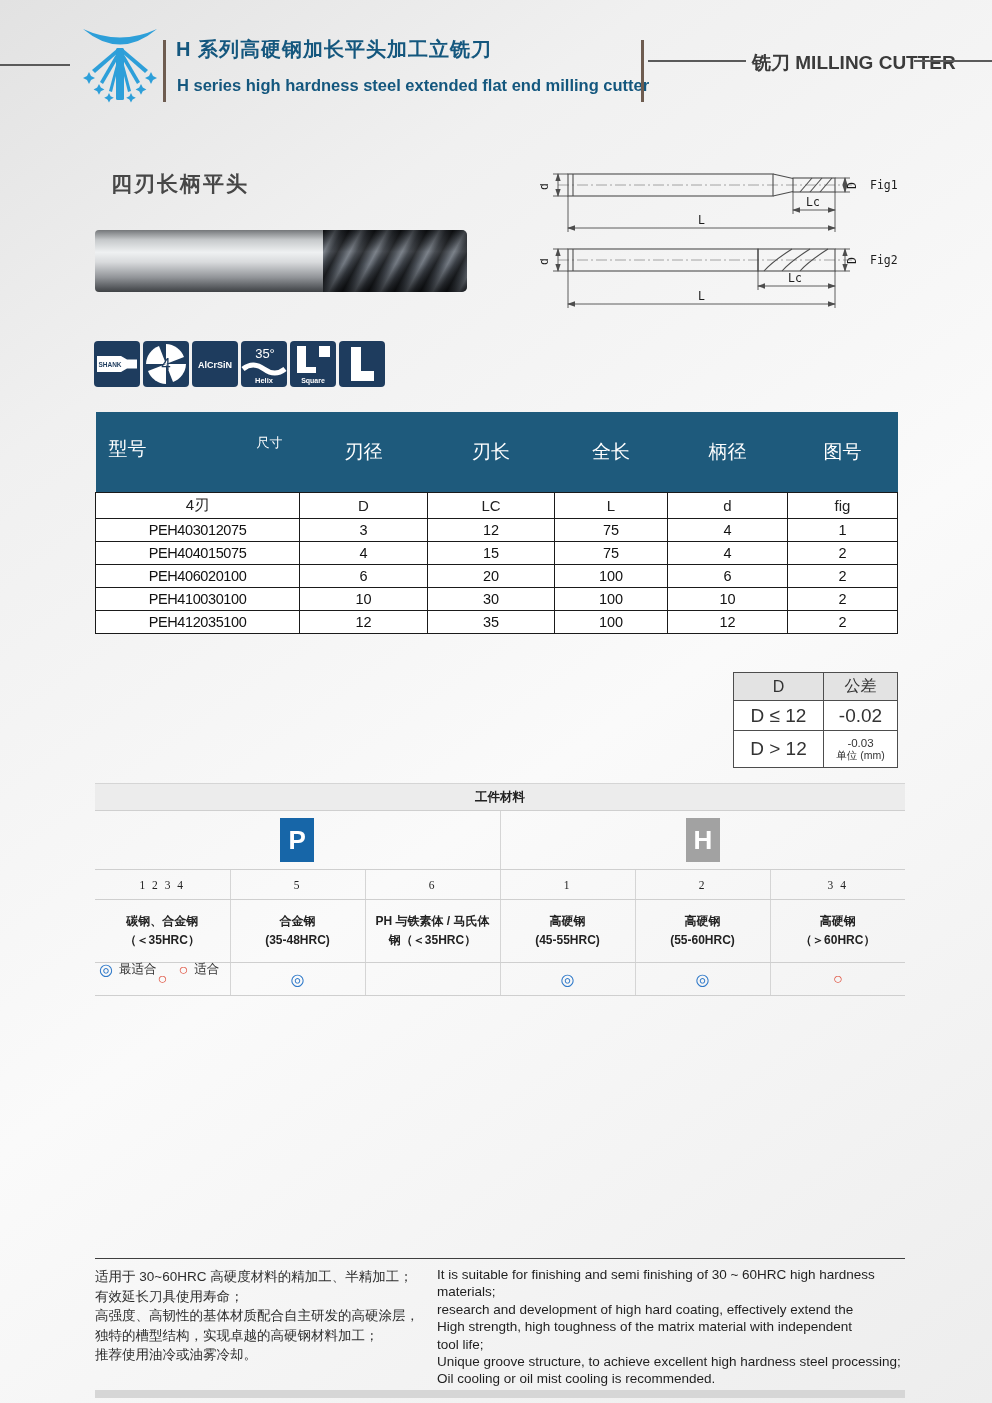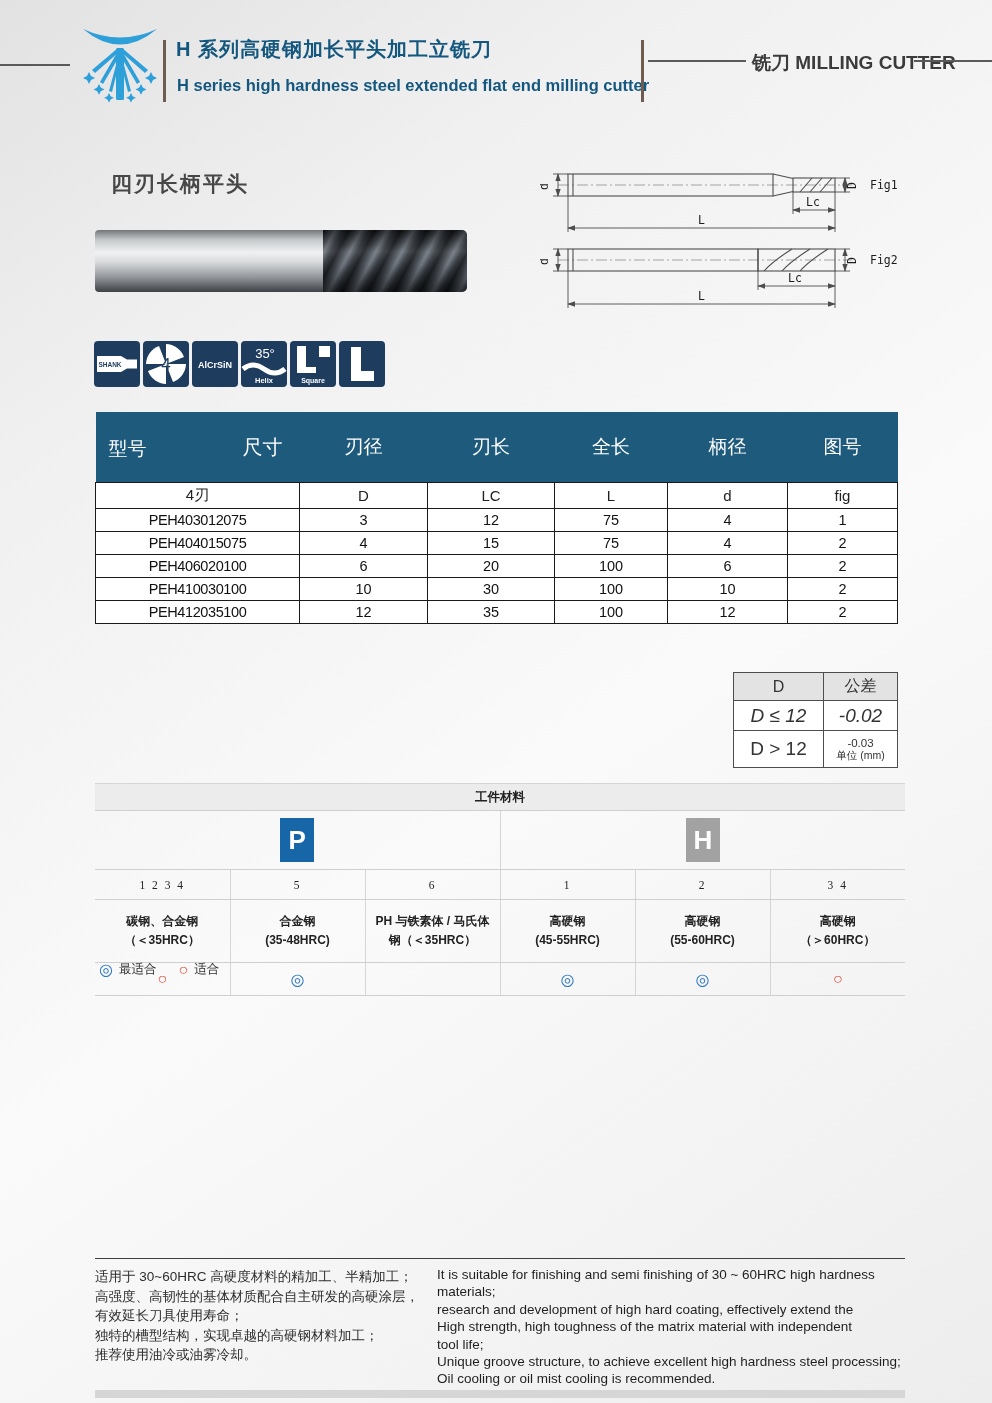--- a/index.html
+++ b/index.html
@@ -35,34 +35,34 @@
   .cl{stroke:#9a9a9a;stroke-width:0.9;stroke-dasharray:11 3 2 3;}
 
   
   .badges{position:absolute;left:94px;top:341px;display:flex;gap:3px;}
   .badge{width:46px;height:46px;}
 
   
   table{border-collapse:collapse;}
   .spec{position:absolute;left:95px;top:412px;width:802px;table-layout:fixed;}
   .spec th,.spec td{padding:0;text-align:center;vertical-align:middle;}
-  .spec thead .teal th{background:#1e5a7c;color:#fff;font-weight:normal;font-size:19px;height:70px;border:none;margin-left:16px;}
+  .spec thead .teal th{background:#1e5a7c;color:#fff;font-weight:normal;font-size:19px;height:80px;border:none;margin-left:16px;}
   .spec .diag{position:relative;
     background:linear-gradient(to top right,#1e5a7c calc(50% - 1px),#fdfdfd calc(50% - 1px),#fdfdfd calc(50% + 1px),#1e5a7c calc(50% + 1px));}
   .spec .diag .lbl-a{position:absolute;left:13px;top:24px;font-size:19px;}
-  .spec .diag .lbl-b{position:absolute;right:17px;top:22px;font-size:20px;}
+  .spec .diag .lbl-b{position:absolute;right:17px;top:22px;font-size:13px;}
   .spec .sub td{height:25px;font-size:15px;border:1px solid #1a1a1a;background:#fff;}
   .spec tbody td{height:22px;font-size:14.5px;border:1px solid #1a1a1a;background:#fff;color:#111;margin-top:8px;}
   .spec tbody td.model{letter-spacing:-0.4px;}
 
   
   .tol{position:absolute;left:733px;top:672px;width:164px;table-layout:fixed;}
   .tol td{border:1px solid #4d4d4d;text-align:center;vertical-align:middle;background:#fff;color:#333;}
   .tol .hd td{background:#e3e3e3;height:25px;font-size:16px;}
-  .tol .r1 td{height:27px;font-size:19px;font-style:italic;}
+  .tol .r1 td{height:27px;font-size:19px;}
   .tol .r2 td{height:34px;font-size:19px;}
   .tol .small-cell{line-height:1.1;}
   .tol .small-cell .t{font-size:11.5px;display:block;}
   .tol .small-cell .u{font-size:10.5px;display:block;}
 
   
   .mat{position:absolute;left:95px;top:783px;width:810px;table-layout:fixed;}
   .mat td{text-align:center;vertical-align:middle;background:transparent;}
   .mat .t-row td{background:#ececec;height:24px;font-size:12.5px;font-weight:bold;color:#222;border-top:1px solid #d5d5d5;border-bottom:1px solid #cfcfcf;}
   .mat .g-row td{height:56px;border-bottom:1px solid #cfcfcf;}
@@ -406,22 +406,22 @@
       </span>
       <span class="item">
         <span class="mark-red">○</span>
         <span>适合</span>
       </span>
     </div>
 
   <div class="divider"></div>
   <div class="desc-zh">
       <div>适用于 30~60HRC 高硬度材料的精加工、半精加工；</div>
+      <div>有效延长刀具使用寿命；</div>
       <div>高强度、高韧性的基体材质配合自主研发的高硬涂层，</div>
-      <div>有效延长刀具使用寿命；</div>
       <div>独特的槽型结构，实现卓越的高硬钢材料加工；</div>
       <div>推荐使用油冷或油雾冷却。</div>
     </div>
   <div class="desc-en">
       <div>It is suitable for finishing and semi finishing of 30 ~ 60HRC high hardness</div>
       <div>materials;</div>
       <div>research and development of high hard coating, effectively extend the</div>
       <div>High strength, high toughness of the matrix material with independent</div>
       <div>tool life;</div>
       <div>Unique groove structure, to achieve excellent high hardness steel processing;</div>

